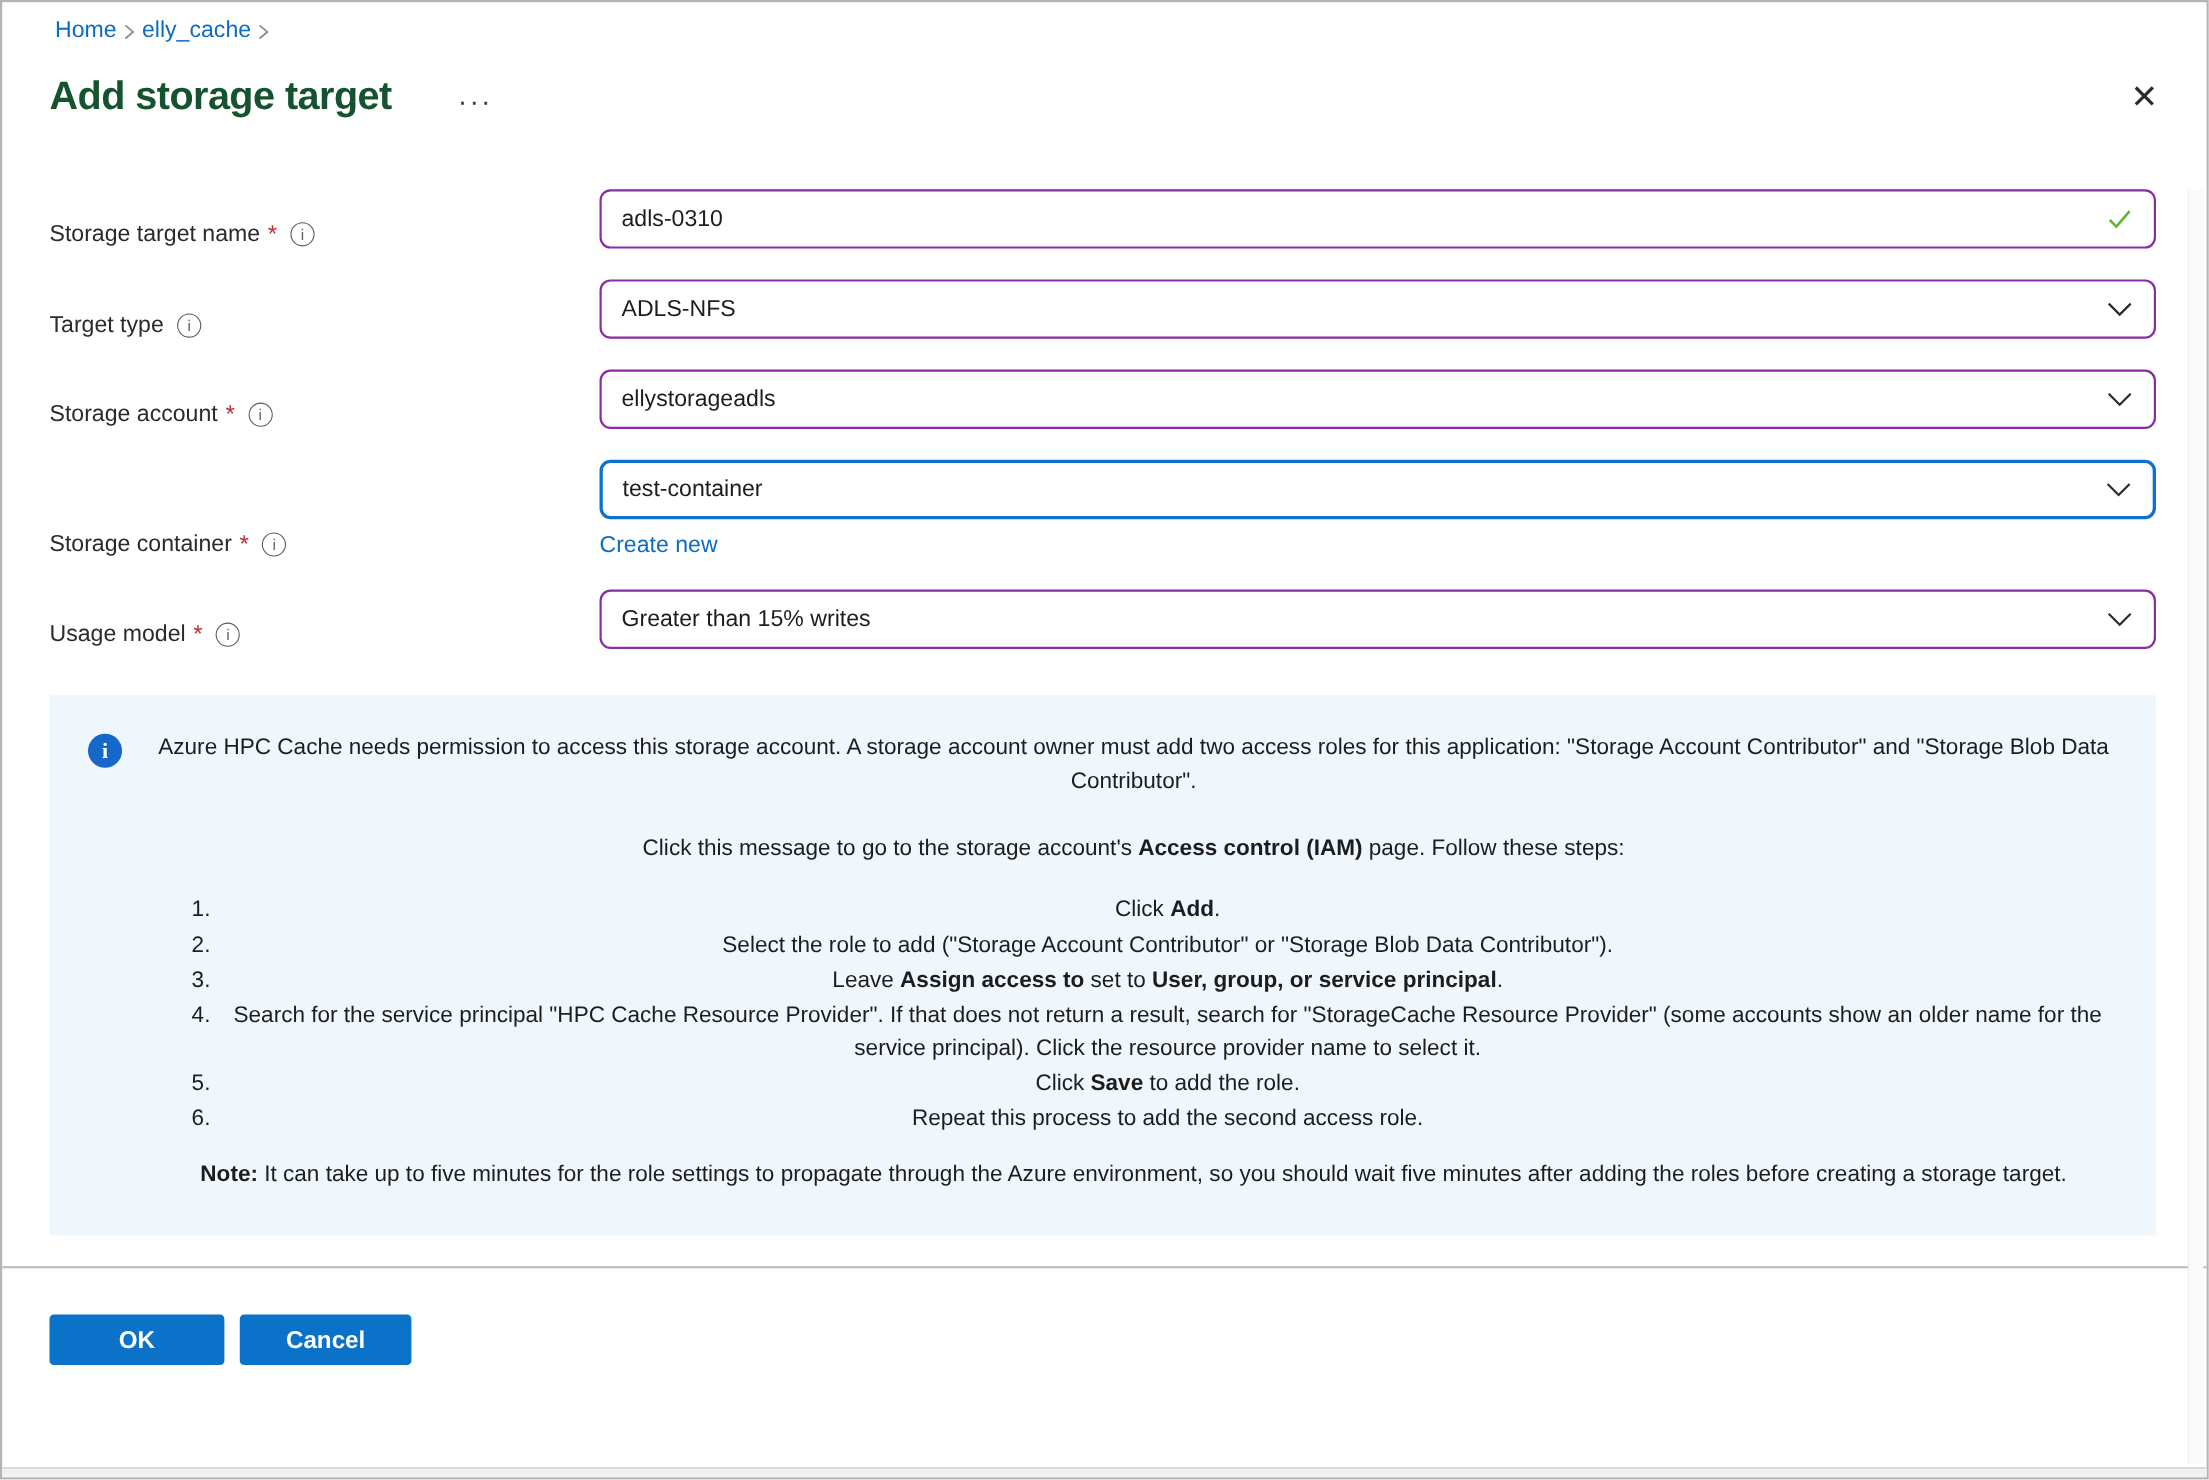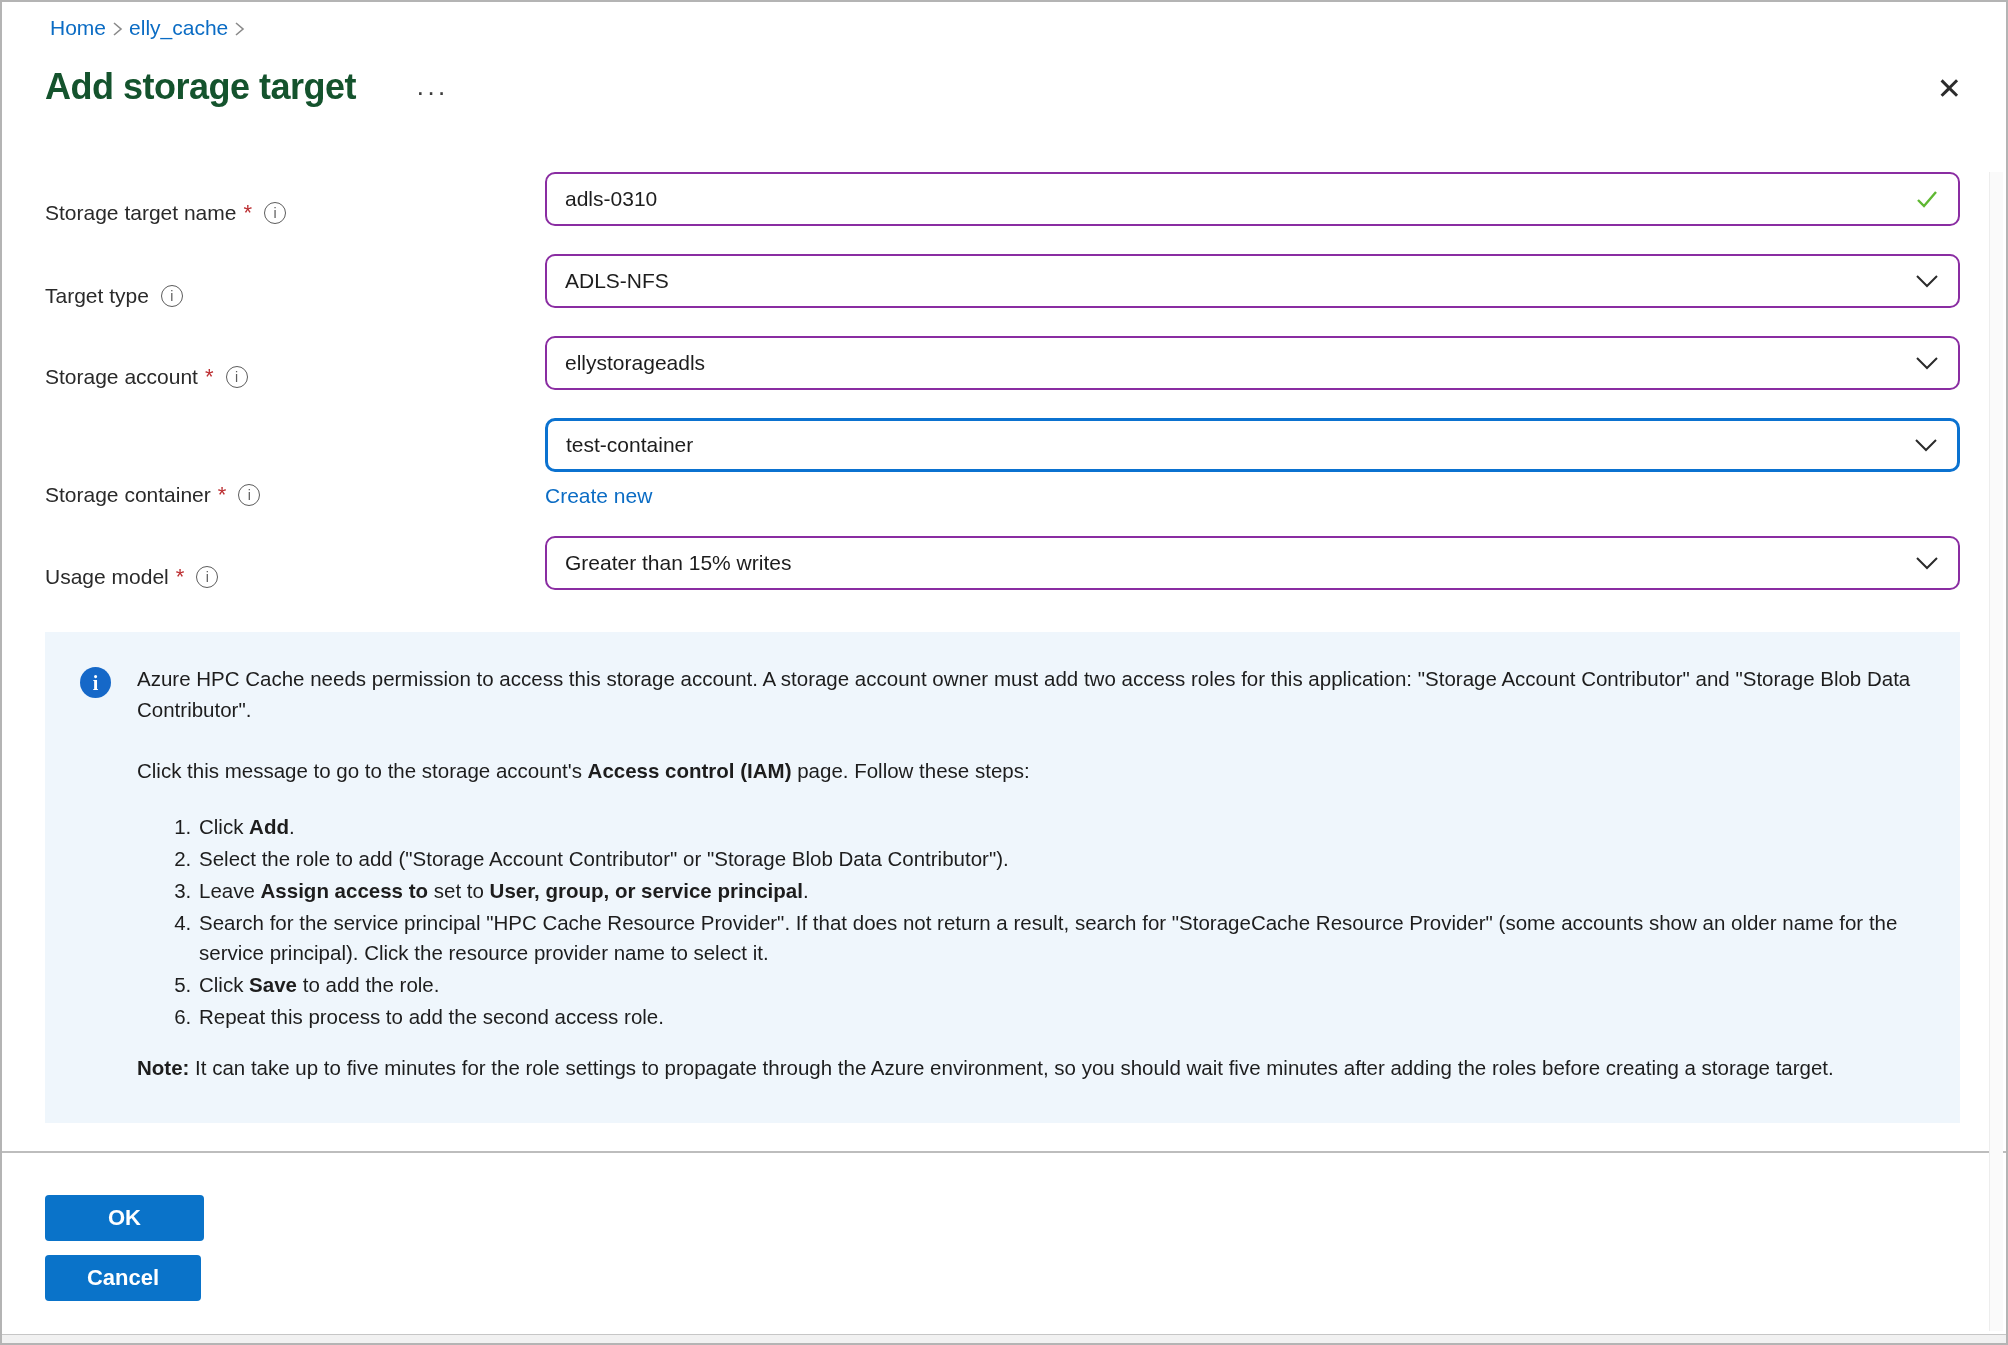--- a/index.html
+++ b/index.html
@@ -74,32 +74,32 @@
     display:flex; gap:26px;
     font-size:20.5px; line-height:1.5; color:#1d1d1d;
   }
   .info-filled-icon {
     width:31px; height:31px; border-radius:50%;
     background:#1568c8; color:#ffffff;
     font-size:20px; font-weight:700; font-family:"Liberation Serif", serif;
     display:flex; align-items:center; justify-content:center;
     flex-shrink:0; margin-top:3px;
   }
-  .info-content { flex:1; }
+  .info-content { flex:1;text-align:center; }
   .info-content .p2 { margin-top:30px; }
   .info-steps { margin-top:26px; padding-left:60px; }
   .info-steps li { padding-left:2px; margin-bottom:1px; }
   .info-note { margin-top:20px; }
 
   
   .footer-divider {
     margin:28px -46px 0 -43px;
     border-top:2px solid #bdbdbd;
   }
-  .footer-buttons { margin-top:42px; display:flex; gap:14px;flex-direction:column; }
+  .footer-buttons { margin-top:42px; display:flex; gap:14px; }
   .btn {
     height:46px; border:none; border-radius:4px;
     background:#0a73c9; color:#ffffff;
     font-size:22px; font-weight:700; font-family:"Liberation Sans", sans-serif;
     display:flex; align-items:center; justify-content:center;
     cursor:pointer;
   }
   .btn-ok { width:159px; }
   .btn-cancel { width:156px; }
 

